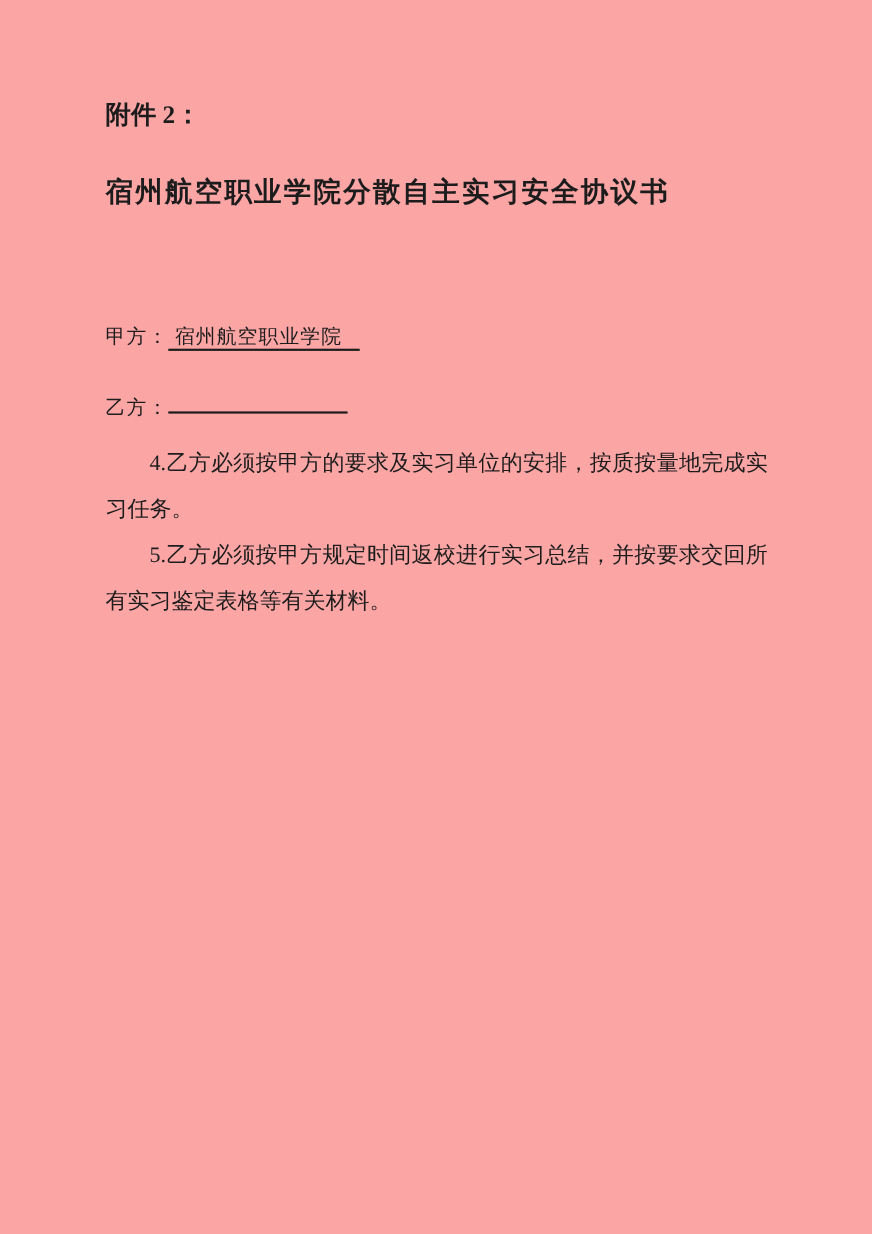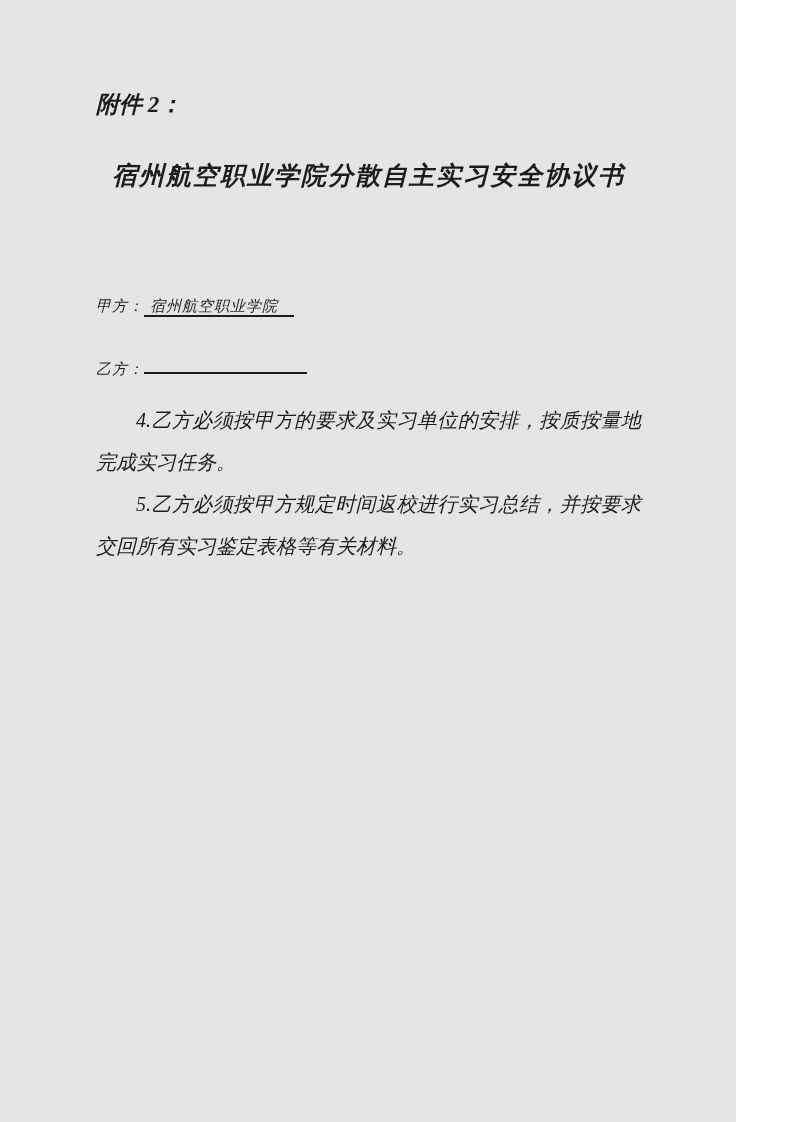--- a/index.html
+++ b/index.html
@@ -2,45 +2,43 @@
 <html><head>
 <meta charset="utf-8">
 <style>
   html, body {
     margin: 0;
     padding: 0;
     background: #ffffff;
   }
   .page {
     position: relative;
-    width: 736px;
+    width: 793px;
     height: 1122px;
-    background: #e5e5e5;
+    background: #fca5a5;
     color: #1c1c1c;
     font-family: "Liberation Serif", "DejaVu Serif", serif;
     box-sizing: border-box;
     padding: 90px 95px 0 96px;
     overflow: hidden;
-    font-style: italic;
   }
   .attachment {
     font-size: 23px;
     font-weight: bold;
     line-height: 30px;
   }
   .doc-title {
     margin: 38px 0 0 0;
     font-size: 25px;
     font-weight: bold;
-    text-align: center;
     letter-spacing: 2px;
     line-height: 36px;
   }
   .party {
-    font-size: 15px;
+    font-size: 18px;
     line-height: 27px;
     letter-spacing: 1px;
   }
   .party-a { margin-top: 99px; }
   .party-b { margin-top: 36px; }
   .underline-fill {
     border-bottom: 2px solid #1c1c1c;
     padding: 0 16px 1px 6px;
   }
   .blank-field {

